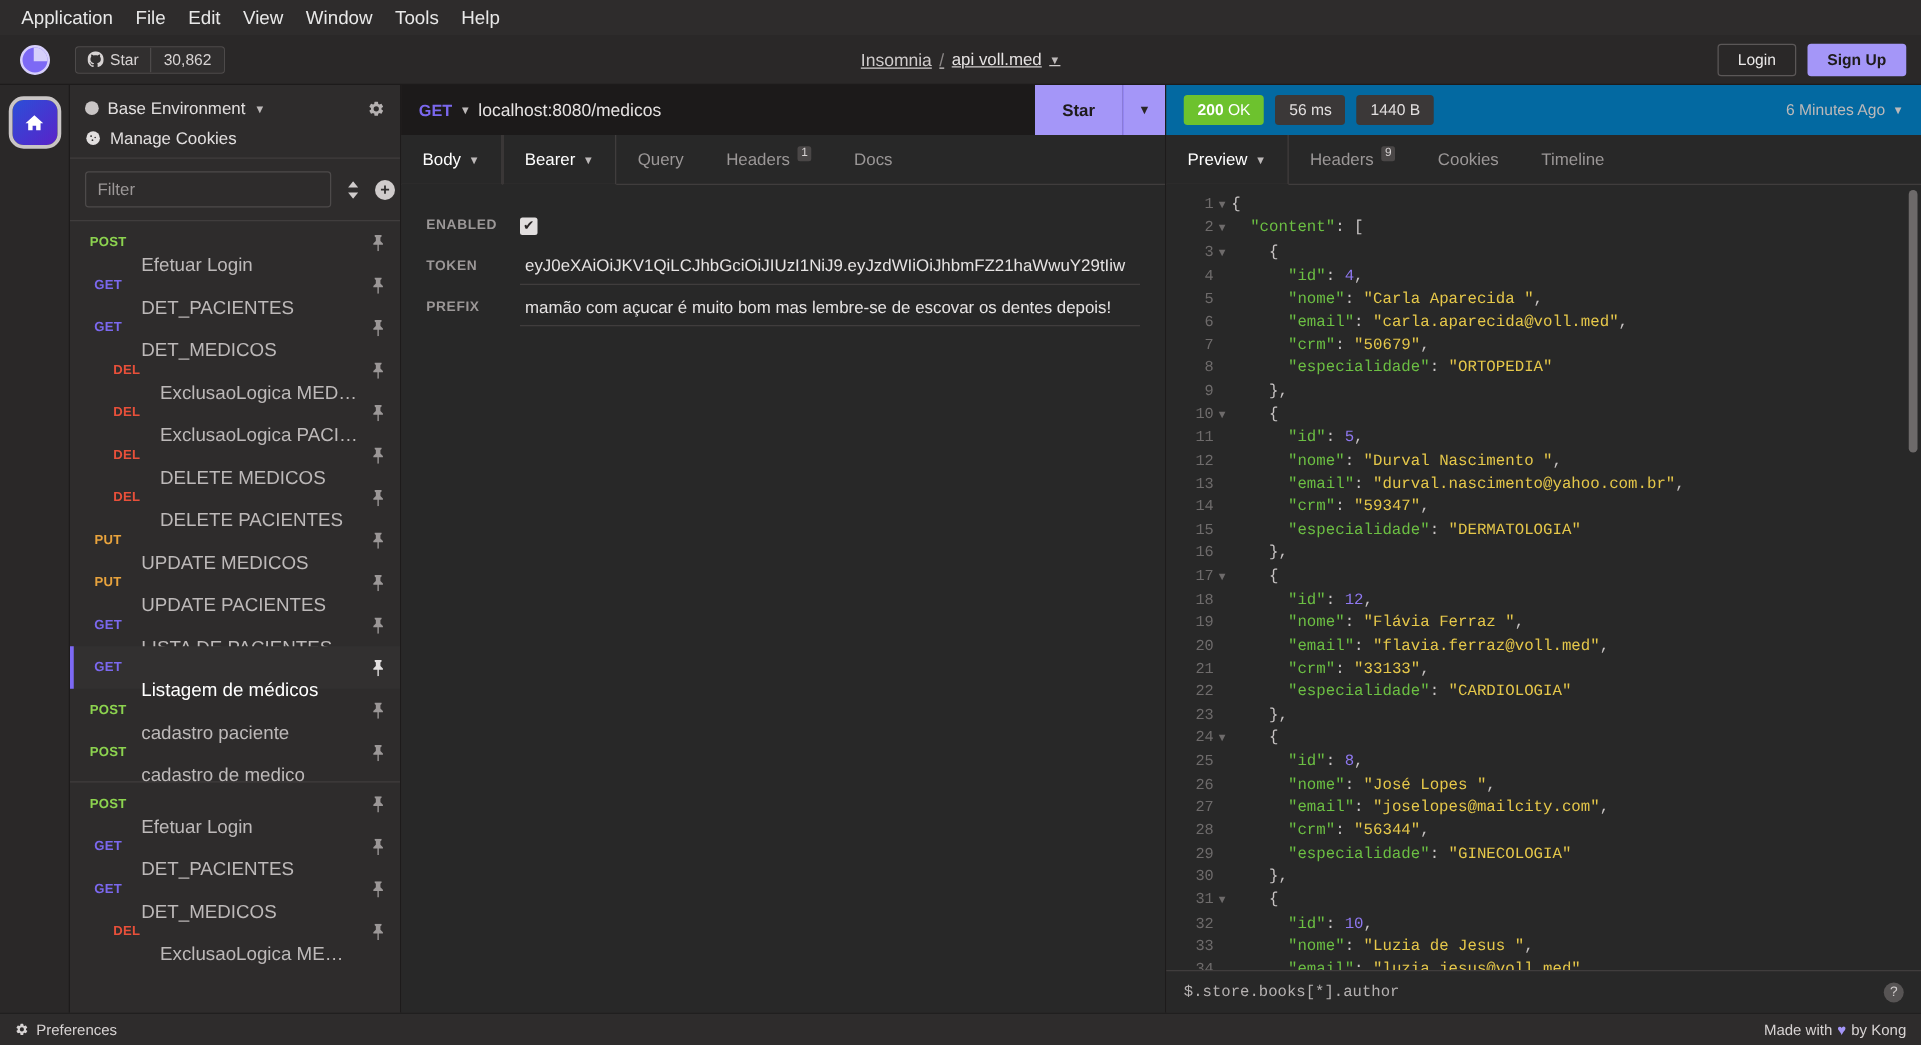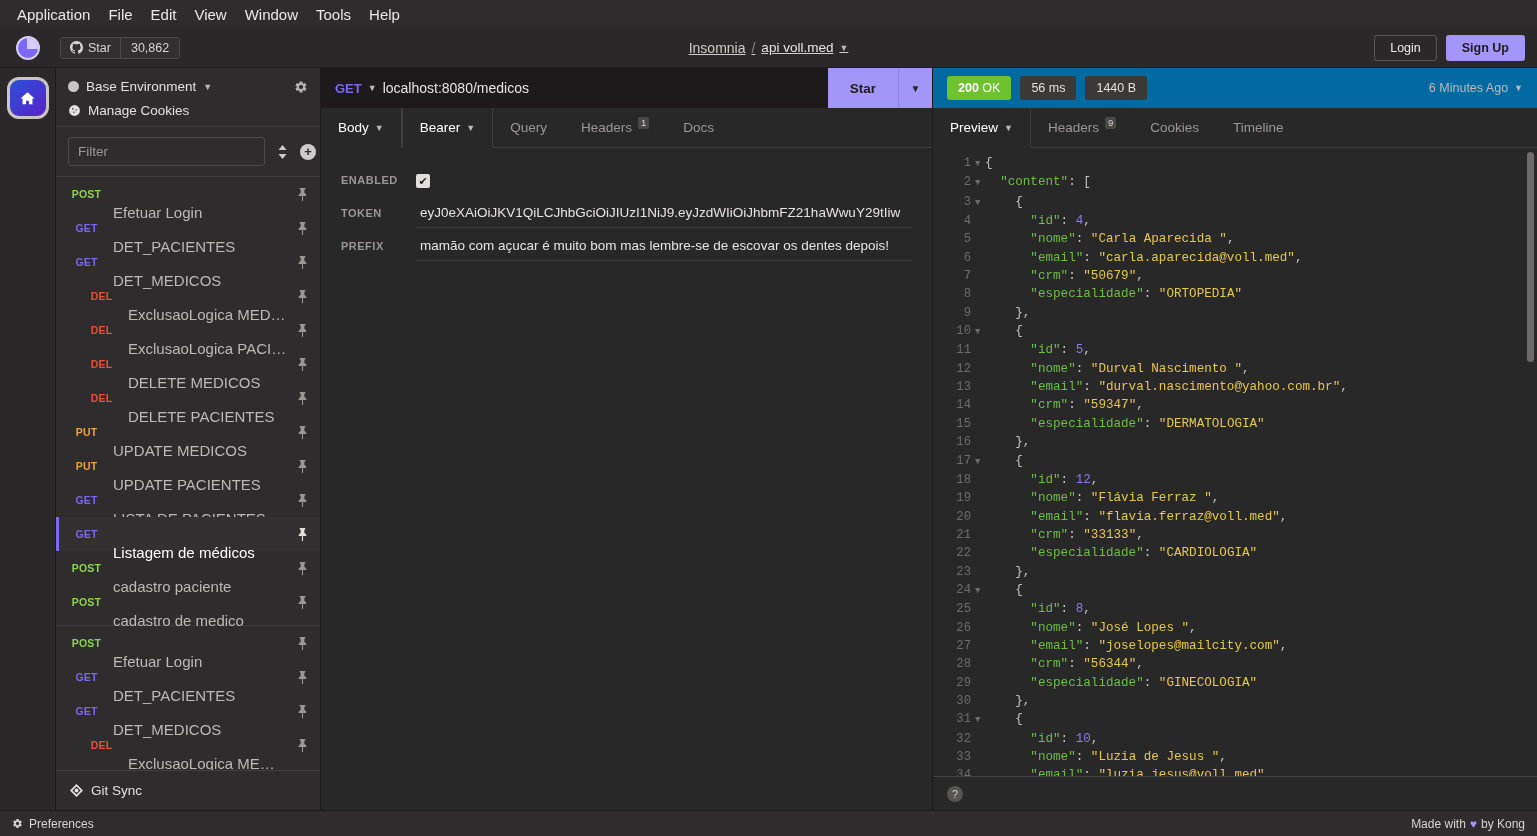--- a/index.html
+++ b/index.html
@@ -595,29 +595,20 @@
             <span class="req-name">ExclusaoLogica ME…</span>
             <span class="pin">
               <svg width="11" height="13" viewBox="0 0 12 14" fill="currentColor">
                 <path d="M3 0h6v1.2L8 2v3.2l2.2 2.1V8.5H6.6V14h-1.2V8.5H1.8V7.3L4 5.2V2L3 1.2V0z"></path>
               </svg>
             </span>
           </div>
         </div>
     </div>
 
-    <div id="gitsync">
-      <span>
-        <svg width="13" height="13" viewBox="0 0 16 16" fill="#e2dfdf">
-            <path d="M8 0L16 8l-8 8-8-8 8-8zm0 3L3 8l5 5 5-5-5-5z"></path>
-            <circle cx="8" cy="8" r="2.4"></circle>
-          </svg>
-      </span>
-      <span>Git Sync</span>
-    </div>
   </div>
 
   <div id="reqpane">
     <div id="urlbar">
       <div id="method-sel">
         <span class="mtxt">GET</span>
         <span class="caret">▼</span>
       </div>
       <div id="url-text">localhost:8080/medicos</div>
       <div id="send-btn">Star</div>
@@ -693,20 +684,21 @@
           <span>Timeline</span>
         </div>
       </div>
 
     <div id="json-wrap">
       <div id="json"><div class="ln"><span class="lnum">1</span><span class="fold">▼</span><span class="code"><span class="p">{</span></span></div><div class="ln"><span class="lnum">2</span><span class="fold">▼</span><span class="code"><span class="p">  </span><span class="k">"content"</span><span class="p">: [</span></span></div><div class="ln"><span class="lnum">3</span><span class="fold">▼</span><span class="code"><span class="p">    {</span></span></div><div class="ln"><span class="lnum">4</span><span class="fold"></span><span class="code"><span class="p">      </span><span class="k">"id"</span><span class="p">: </span><span class="n">4</span><span class="p">,</span></span></div><div class="ln"><span class="lnum">5</span><span class="fold"></span><span class="code"><span class="p">      </span><span class="k">"nome"</span><span class="p">: </span><span class="s">"Carla Aparecida "</span><span class="p">,</span></span></div><div class="ln"><span class="lnum">6</span><span class="fold"></span><span class="code"><span class="p">      </span><span class="k">"email"</span><span class="p">: </span><span class="s">"carla.aparecida@voll.med"</span><span class="p">,</span></span></div><div class="ln"><span class="lnum">7</span><span class="fold"></span><span class="code"><span class="p">      </span><span class="k">"crm"</span><span class="p">: </span><span class="s">"50679"</span><span class="p">,</span></span></div><div class="ln"><span class="lnum">8</span><span class="fold"></span><span class="code"><span class="p">      </span><span class="k">"especialidade"</span><span class="p">: </span><span class="s">"ORTOPEDIA"</span></span></div><div class="ln"><span class="lnum">9</span><span class="fold"></span><span class="code"><span class="p">    },</span></span></div><div class="ln"><span class="lnum">10</span><span class="fold">▼</span><span class="code"><span class="p">    {</span></span></div><div class="ln"><span class="lnum">11</span><span class="fold"></span><span class="code"><span class="p">      </span><span class="k">"id"</span><span class="p">: </span><span class="n">5</span><span class="p">,</span></span></div><div class="ln"><span class="lnum">12</span><span class="fold"></span><span class="code"><span class="p">      </span><span class="k">"nome"</span><span class="p">: </span><span class="s">"Durval Nascimento "</span><span class="p">,</span></span></div><div class="ln"><span class="lnum">13</span><span class="fold"></span><span class="code"><span class="p">      </span><span class="k">"email"</span><span class="p">: </span><span class="s">"durval.nascimento@yahoo.com.br"</span><span class="p">,</span></span></div><div class="ln"><span class="lnum">14</span><span class="fold"></span><span class="code"><span class="p">      </span><span class="k">"crm"</span><span class="p">: </span><span class="s">"59347"</span><span class="p">,</span></span></div><div class="ln"><span class="lnum">15</span><span class="fold"></span><span class="code"><span class="p">      </span><span class="k">"especialidade"</span><span class="p">: </span><span class="s">"DERMATOLOGIA"</span></span></div><div class="ln"><span class="lnum">16</span><span class="fold"></span><span class="code"><span class="p">    },</span></span></div><div class="ln"><span class="lnum">17</span><span class="fold">▼</span><span class="code"><span class="p">    {</span></span></div><div class="ln"><span class="lnum">18</span><span class="fold"></span><span class="code"><span class="p">      </span><span class="k">"id"</span><span class="p">: </span><span class="n">12</span><span class="p">,</span></span></div><div class="ln"><span class="lnum">19</span><span class="fold"></span><span class="code"><span class="p">      </span><span class="k">"nome"</span><span class="p">: </span><span class="s">"Flávia Ferraz "</span><span class="p">,</span></span></div><div class="ln"><span class="lnum">20</span><span class="fold"></span><span class="code"><span class="p">      </span><span class="k">"email"</span><span class="p">: </span><span class="s">"flavia.ferraz@voll.med"</span><span class="p">,</span></span></div><div class="ln"><span class="lnum">21</span><span class="fold"></span><span class="code"><span class="p">      </span><span class="k">"crm"</span><span class="p">: </span><span class="s">"33133"</span><span class="p">,</span></span></div><div class="ln"><span class="lnum">22</span><span class="fold"></span><span class="code"><span class="p">      </span><span class="k">"especialidade"</span><span class="p">: </span><span class="s">"CARDIOLOGIA"</span></span></div><div class="ln"><span class="lnum">23</span><span class="fold"></span><span class="code"><span class="p">    },</span></span></div><div class="ln"><span class="lnum">24</span><span class="fold">▼</span><span class="code"><span class="p">    {</span></span></div><div class="ln"><span class="lnum">25</span><span class="fold"></span><span class="code"><span class="p">      </span><span class="k">"id"</span><span class="p">: </span><span class="n">8</span><span class="p">,</span></span></div><div class="ln"><span class="lnum">26</span><span class="fold"></span><span class="code"><span class="p">      </span><span class="k">"nome"</span><span class="p">: </span><span class="s">"José Lopes "</span><span class="p">,</span></span></div><div class="ln"><span class="lnum">27</span><span class="fold"></span><span class="code"><span class="p">      </span><span class="k">"email"</span><span class="p">: </span><span class="s">"joselopes@mailcity.com"</span><span class="p">,</span></span></div><div class="ln"><span class="lnum">28</span><span class="fold"></span><span class="code"><span class="p">      </span><span class="k">"crm"</span><span class="p">: </span><span class="s">"56344"</span><span class="p">,</span></span></div><div class="ln"><span class="lnum">29</span><span class="fold"></span><span class="code"><span class="p">      </span><span class="k">"especialidade"</span><span class="p">: </span><span class="s">"GINECOLOGIA"</span></span></div><div class="ln"><span class="lnum">30</span><span class="fold"></span><span class="code"><span class="p">    },</span></span></div><div class="ln"><span class="lnum">31</span><span class="fold">▼</span><span class="code"><span class="p">    {</span></span></div><div class="ln"><span class="lnum">32</span><span class="fold"></span><span class="code"><span class="p">      </span><span class="k">"id"</span><span class="p">: </span><span class="n">10</span><span class="p">,</span></span></div><div class="ln"><span class="lnum">33</span><span class="fold"></span><span class="code"><span class="p">      </span><span class="k">"nome"</span><span class="p">: </span><span class="s">"Luzia de Jesus "</span><span class="p">,</span></span></div><div class="ln"><span class="lnum">34</span><span class="fold"></span><span class="code"><span class="p">      </span><span class="k">"email"</span><span class="p">: </span><span class="s">"luzia.jesus@voll.med"</span><span class="p">,</span></span></div></div>
       <div id="scrollbar-v"></div>
     </div>
 
     <div id="jsonpath-bar">
+      <div id="jsonpath-txt">$.store.books[*].author</div>
       <div class="help-ico">?</div>
     </div>
   </div>
 </div>
 
 <div id="statusfoot">
   <div id="prefs">
     <span>
       <svg width="11" height="11" viewBox="0 0 24 24" fill="#d7d3d3">
           <path d="M19.14 12.94a7.07 7.07 0 000-1.88l2.03-1.58a.5.5 0 00.12-.64l-1.92-3.32a.5.5 0 00-.6-.22l-2.39.96a7.03 7.03 0 00-1.62-.94l-.36-2.54a.5.5 0 00-.5-.42h-3.84a.5.5 0 00-.5.42l-.36 2.54c-.58.24-1.12.56-1.62.94l-2.39-.96a.5.5 0 00-.6.22L2.67 8.84a.5.5 0 00.12.64l2.03 1.58a7.07 7.07 0 000 1.88l-2.03 1.58a.5.5 0 00-.12.64l1.92 3.32c.13.22.39.3.6.22l2.39-.96c.5.38 1.04.7 1.62.94l.36 2.54c.04.24.25.42.5.42h3.84c.25 0 .46-.18.5-.42l.36-2.54c.58-.24 1.12-.56 1.62-.94l2.39.96c.21.08.47 0 .6-.22l1.92-3.32a.5.5 0 00-.12-.64l-2.03-1.58zM12 15.6A3.6 3.6 0 1112 8.4a3.6 3.6 0 010 7.2z"></path>

